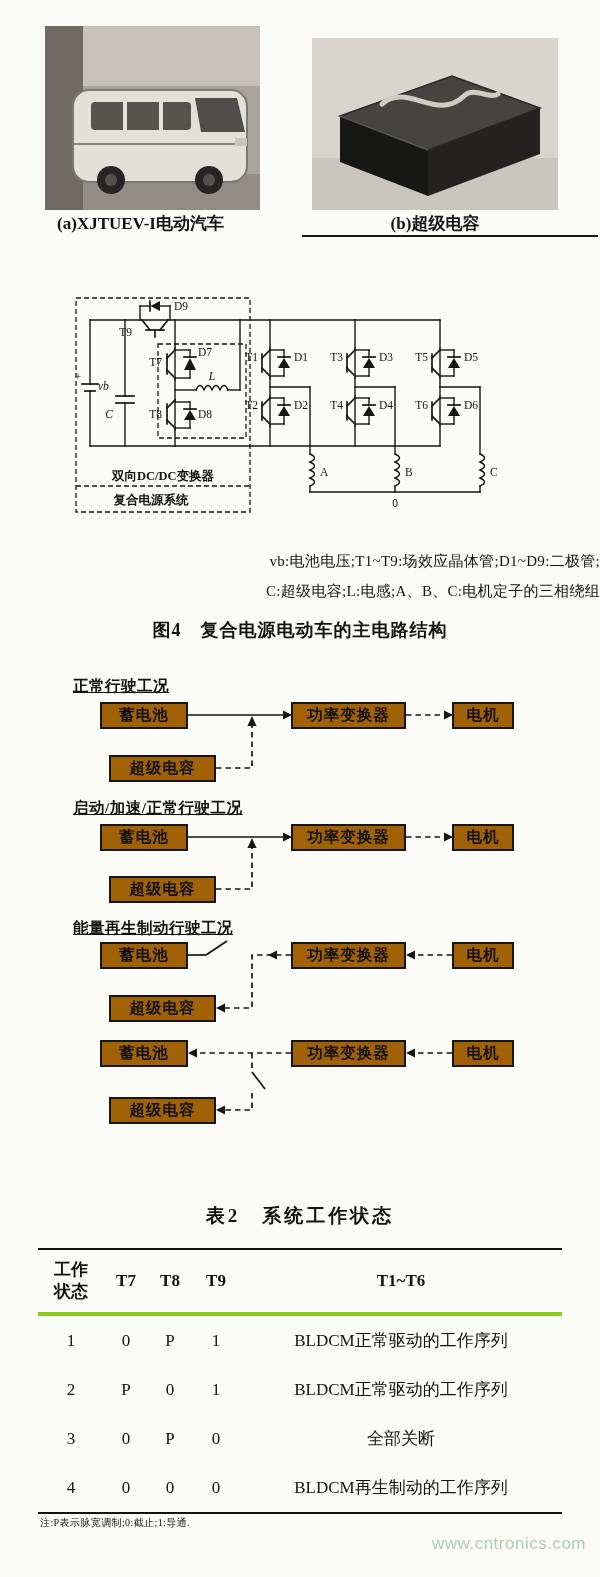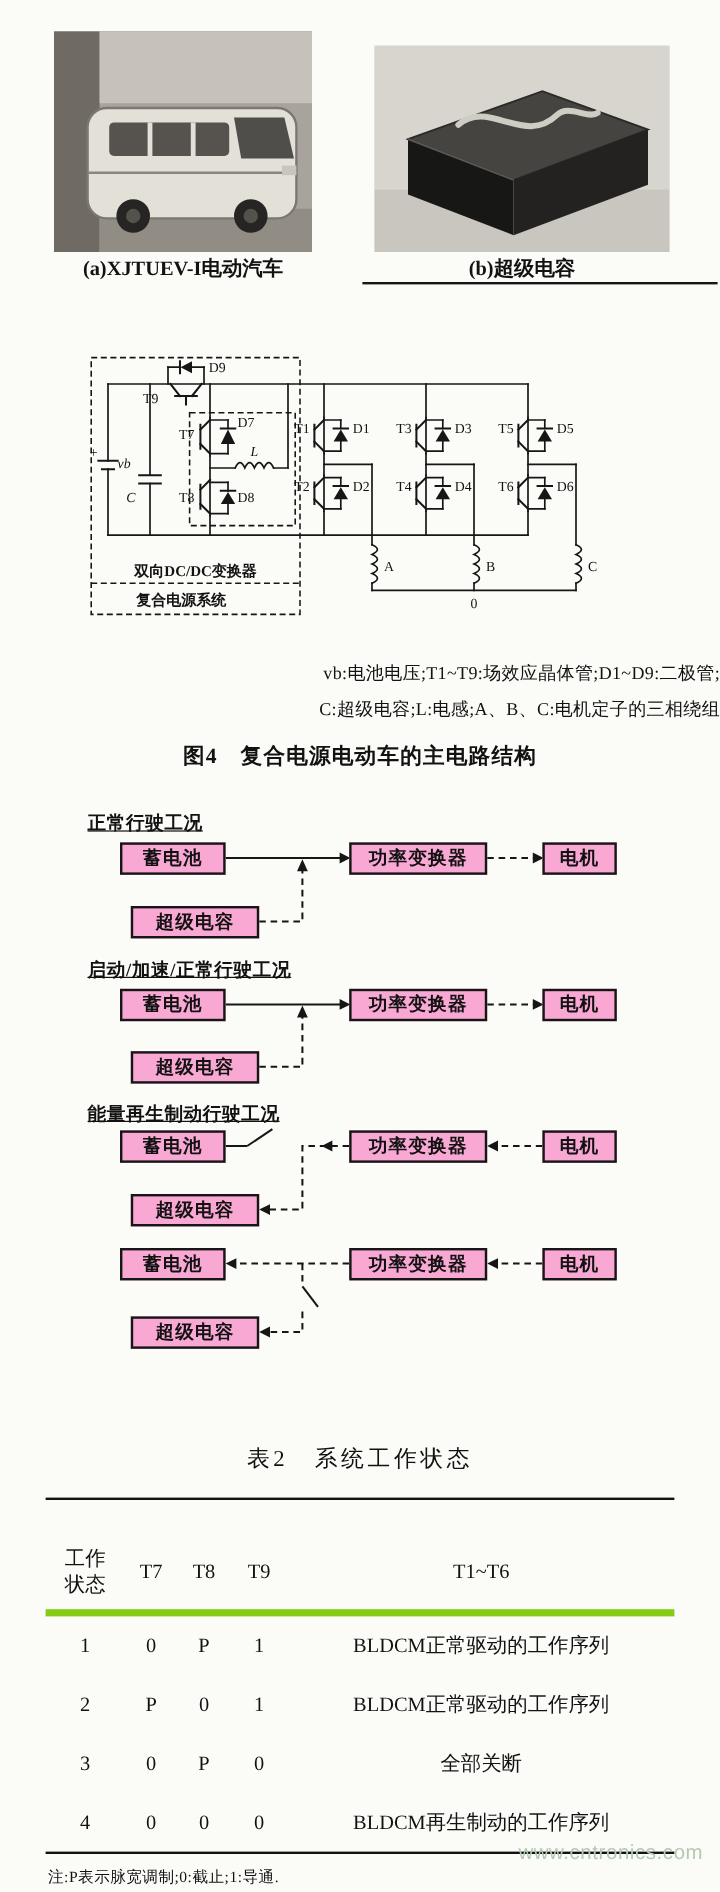--- a/index.html
+++ b/index.html
@@ -21,34 +21,34 @@
   .circuit .dashrect { fill:none; stroke:#161616; stroke-width:1.3; stroke-dasharray:5 3; }
   .circuit text { font-family:"Liberation Serif","DejaVu Serif",serif; font-size:11.5px; fill:#121212; }
   .circuit .it { font-style:italic; }
   .circuit .cn { font-size:12.5px; font-weight:700; }
 
   
   .fig5-svg { position:absolute; left:0; top:668px; width:600px; height:480px; }
   .fig5-svg .ln  { stroke:#161616; stroke-width:1.7; fill:none; }
   .fig5-svg .dsh { stroke-dasharray:5.5 4; }
   .fig5-svg .ah  { fill:#161616; stroke:none; }
-  .box { position:absolute; border:2px solid #161616; background:#f9a8d4; display:flex;
+  .box { position:absolute; border:2px solid #161616; background:#a16207; display:flex;
          align-items:center; justify-content:center; font-size:15.5px; font-weight:700; letter-spacing:1px; }
   .sec-title { position:absolute; font-weight:700; font-size:15.5px; letter-spacing:0.5px;text-decoration:underline; }
 
   
-  .tbl-title { position:absolute; top:1203px; width:100%; text-align:center; font-size:19px; font-weight:400; letter-spacing:3px; }
+  .tbl-title { position:absolute; top:1203px; width:100%; text-align:center; font-size:19px; font-weight:700; letter-spacing:3px; }
   .tbl { position:absolute; left:38px; top:1248px; width:524px;
          border-top:2.5px solid #121212; border-bottom:2.5px solid #121212; font-size:17px; }
   .tbl-header { display:grid; grid-template-columns:66px 44px 44px 48px 1fr; align-items:center;
-                border-bottom:6px solid #84cc16; padding:9px 0; font-weight:400;margin-top:29px; }
+                border-bottom:4px solid #84cc16; padding:9px 0; font-weight:700; }
   .tbl-row { display:grid; grid-template-columns:66px 44px 44px 48px 1fr; align-items:center; padding:13px 0; }
   .cell { text-align:center; }
   .hdr-state { line-height:1.3; }
-  .note { position:absolute; left:40px; top:1555px; font-size:13px; letter-spacing:0.4px; }
+  .note { position:absolute; left:40px; top:1516px; font-size:10px; letter-spacing:0.4px; }
   .watermark { position:absolute; right:14px; top:1534px; font-size:17px; color:#b4c9b4;
                font-family:"Liberation Sans","DejaVu Sans",sans-serif; letter-spacing:0.5px; }
 </style>
 </head>
 <body>
 
 <div class="page">
 
   <div class="photo" style="left:45px;top:26px;width:215px;height:184px">
     <svg width="215" height="184" viewBox="0 0 215 184">
@@ -73,21 +73,21 @@
     <svg width="246" height="172" viewBox="0 0 246 172">
       <rect x="0" y="0" width="246" height="172" fill="#d8d5ce"></rect>
       <rect x="0" y="120" width="246" height="52" fill="#c9c6bf"></rect>
       <polygon points="28,78 140,38 228,70 116,112" fill="#454441" stroke="#2b2a28" stroke-width="1.5"></polygon>
       <polygon points="28,78 116,112 116,158 28,124" fill="#171715"></polygon>
       <polygon points="116,112 228,70 228,116 116,158" fill="#232220"></polygon>
       <path d="M70,66 C95,44 125,84 152,58 C162,48 178,62 186,56" stroke="#cfccc4" stroke-width="5" fill="none" stroke-linecap="round"></path>
       <line x1="28" y1="78" x2="116" y2="112" stroke="#5a5955" stroke-width="1.5"></line>
     </svg>
   </div>
-  <div class="caption-small" style="left:45px;top:212px;width:215px">(a)XJTUEV-I电动汽车</div>
+  <div class="caption-small" style="left:33px;top:212px;width:215px">(a)XJTUEV-I电动汽车</div>
   <div class="caption-small" style="left:312px;top:212px;width:246px">(b)超级电容</div>
   <div class="rule" style="left:302px;top:235px;width:296px;height:2px"></div>
 
   <svg class="circuit" viewBox="0 0 500 228">
 
     <g>
       <line class="w" x1="20" y1="24" x2="370" y2="24"></line>
       <line class="w" x1="20" y1="150" x2="370" y2="150"></line>
     </g>
 

